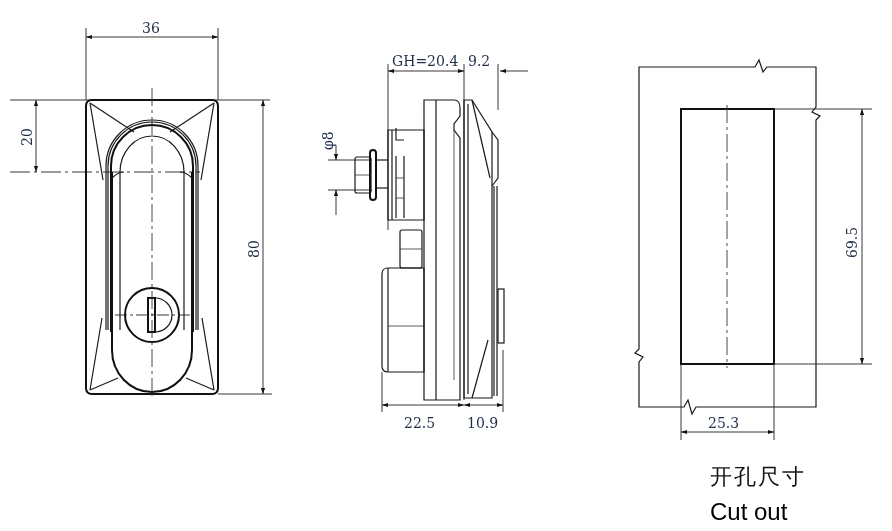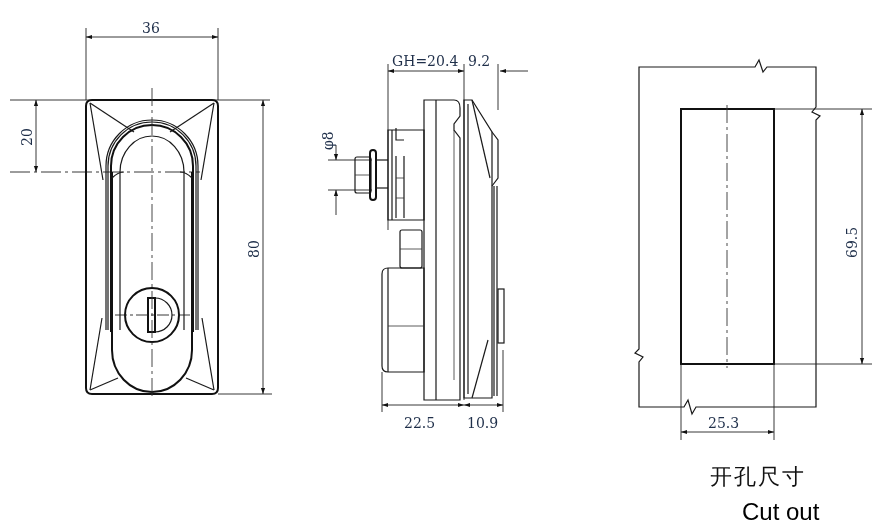--- a/index.html
+++ b/index.html
@@ -5,21 +5,21 @@
     html, body { margin: 0; padding: 0; background: #ffffff; }
     body { width: 892px; height: 531px; position: relative; overflow: hidden; font-family: "DejaVu Serif", serif; }
     svg { position: absolute; left: 0; top: 0; }
     .ln { stroke: #1a1a1a; stroke-width: 1.2; fill: none; }
     .thick { stroke: #111; stroke-width: 2; fill: none; }
     .thin { stroke: #333; stroke-width: 0.8; fill: none; }
     .dim { stroke: #222; stroke-width: 0.9; fill: none; }
     .center { stroke: #333; stroke-width: 0.9; fill: none; stroke-dasharray: 18 4 3 4; }
     .dimtext { font-family: "DejaVu Serif", serif; font-size: 14px; fill: #1f2f4a; }
     .caption-cn { position: absolute; left: 710px; top: 462px; font-family: "DejaVu Sans", sans-serif; font-size: 22px; color: #111; letter-spacing: 2px; text-align: center; }
-    .caption-en { position: absolute; left: 710px; top: 498px; font-family: "Liberation Sans", sans-serif; font-size: 24px; color: #000; margin-left: 32px; }
+    .caption-en { position: absolute; left: 710px; top: 498px; font-family: "Liberation Sans", sans-serif; font-size: 24px; color: #000; }
   </style>
 </head>
 <body>
 
 <svg width="892" height="531" viewBox="0 0 892 531">
   <defs>
     <marker id="arr" viewBox="0 0 10 10" refX="10" refY="5" markerWidth="10" markerHeight="6" orient="auto-start-reverse" markerUnits="userSpaceOnUse">
       <path d="M0,1.5 L10,5 L0,8.5 z" fill="#111"></path>
     </marker>
   </defs>

